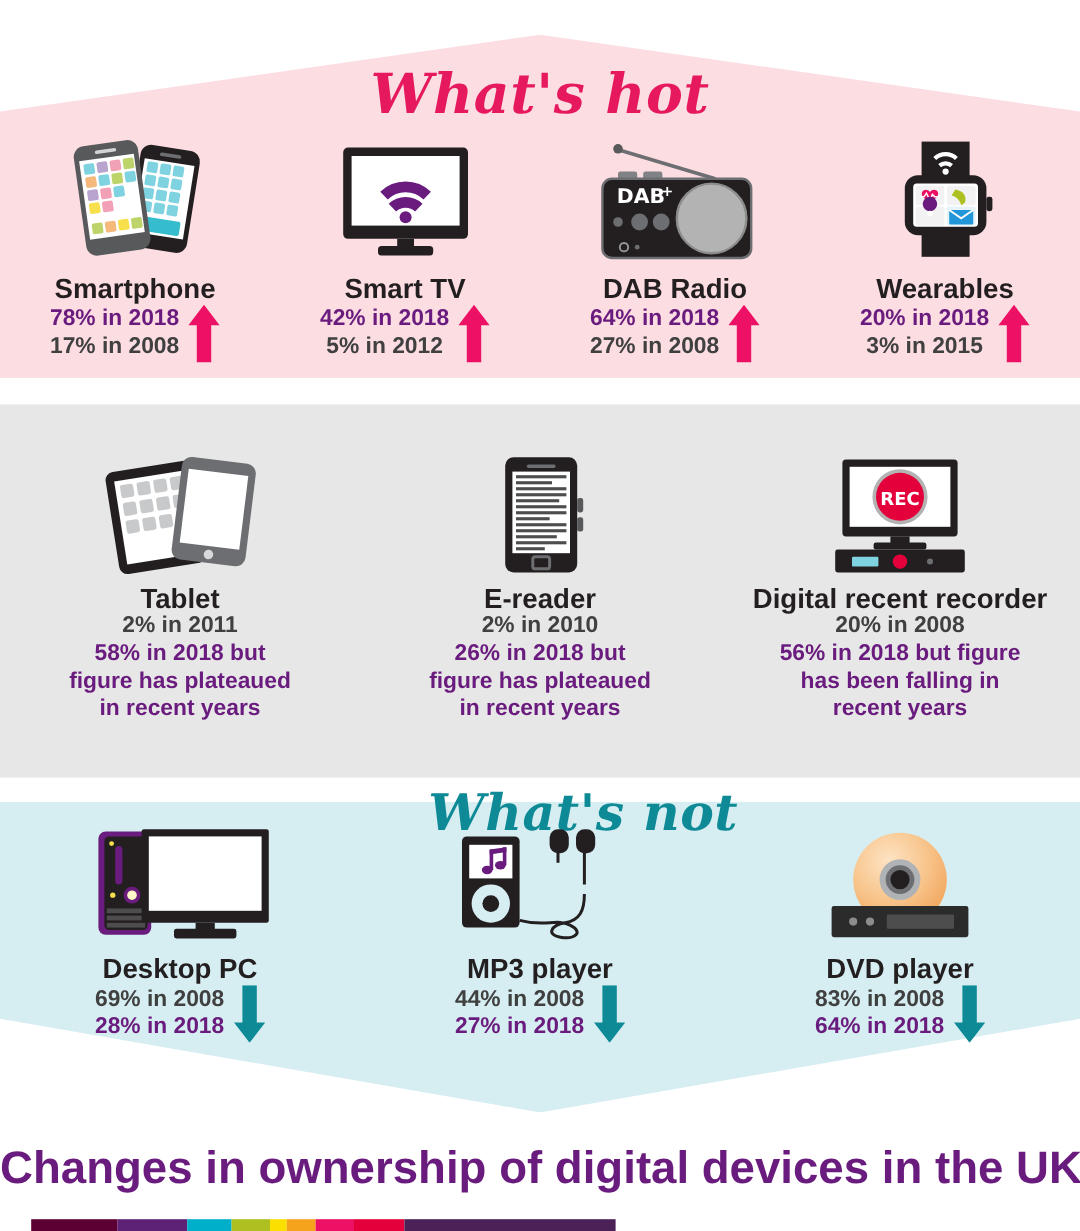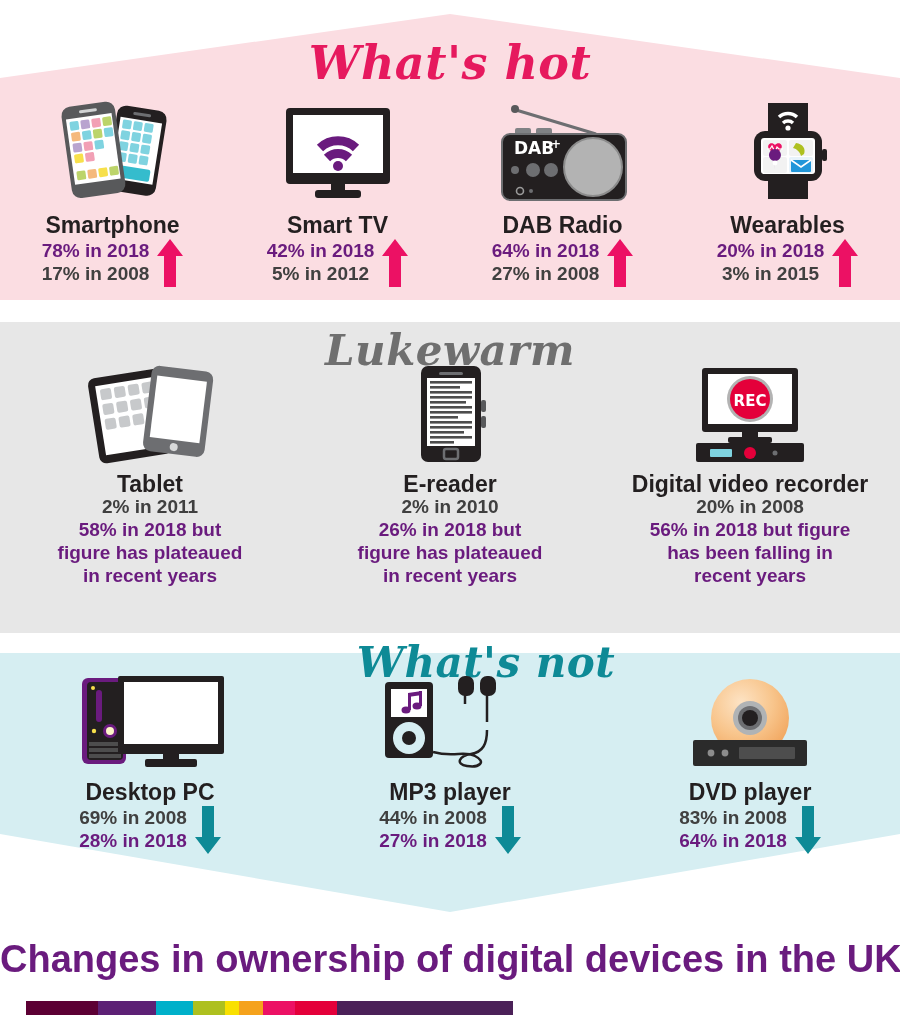--- a/index.html
+++ b/index.html
@@ -2,21 +2,21 @@
 <html><head>
 <meta charset="utf-8">
 <title>Changes in ownership of digital devices in the UK</title>
 <style>
   html,body{margin:0;padding:0;}
   body{
     width:900px;height:1026px;background:#ffffff;
     font-family:"Liberation Sans", sans-serif;
     overflow:hidden;position:relative;
   }
-  .infographic{position:relative;width:900px;height:782px;}
+  .infographic{position:relative;width:900px;height:782px;margin-top:15px;}
 
   
   .band{position:absolute;left:0;width:900px;}
   .band-hot{top:0;height:300px;background:#fbdde2;
     clip-path:polygon(0 78px,450px 14px,900px 78px,900px 300px,0 300px);}
   .band-luke{top:322px;height:311px;background:#e7e7e7;}
   .band-not{top:653px;height:259px;background:#d6eef2;
     clip-path:polygon(0 0,900px 0,900px 181px,450px 259px,0 181px);}
 
   
@@ -240,21 +240,20 @@
         <span class="arrow">
           <svg width="26" height="48" viewBox="0 0 26 48">
               <path d="M13 0 L26 17 L19 17 L19 48 L7 48 L7 17 L0 17 Z" fill="#ec1164"></path>
             </svg>
         </span>
       </div>
     </div>
   </div>
 
   <div class="band band-luke"></div>
-  <div class="band-title t-luke">Lukewarm</div>
 
   <div class="items items-luke">
 
     <div class="item">
       <div class="icon-wrap sm">
         <svg width="150" height="104" viewBox="0 0 150 104">
           <g transform="rotate(-9 62 52)">
             <rect x="18" y="10" width="74" height="86" rx="7" fill="#231f20"></rect>
             <rect x="25" y="18" width="60" height="70" fill="#ffffff"></rect>
             <g fill="#c7c9cb">
@@ -331,21 +330,21 @@
           <circle cx="70" cy="37" r="20" fill="#e4003a"></circle>
           <text x="70" y="44" text-anchor="middle" fill="#ffffff" font-family="DejaVu Sans" font-size="15" font-weight="bold">REC</text>
           <rect x="62" y="70" width="16" height="6" fill="#231f20"></rect>
           <rect x="48" y="75" width="44" height="6" rx="2" fill="#231f20"></rect>
           <rect x="16" y="81" width="108" height="19" rx="2" fill="#231f20"></rect>
           <rect x="30" y="87" width="22" height="8" rx="1" fill="#7fd3e0"></rect>
           <circle cx="70" cy="91" r="6" fill="#e4003a"></circle>
           <circle cx="95" cy="91" r="2.5" fill="#6d6e71"></circle>
         </svg>
       </div>
-      <div class="dev-name luke-name">Digital video recorder</div>
+      <div class="dev-name luke-name">Digital recent recorder</div>
       <div class="stats luke-stats">
         <div class="stat pink">20% in 2008</div>
         <div class="stat purple">56% in 2018 but figure</div>
         <div class="stat purple">has been falling in</div>
         <div class="stat purple">recent years</div>
       </div>
     </div>
   </div>
 
   <div class="band band-not"></div>

